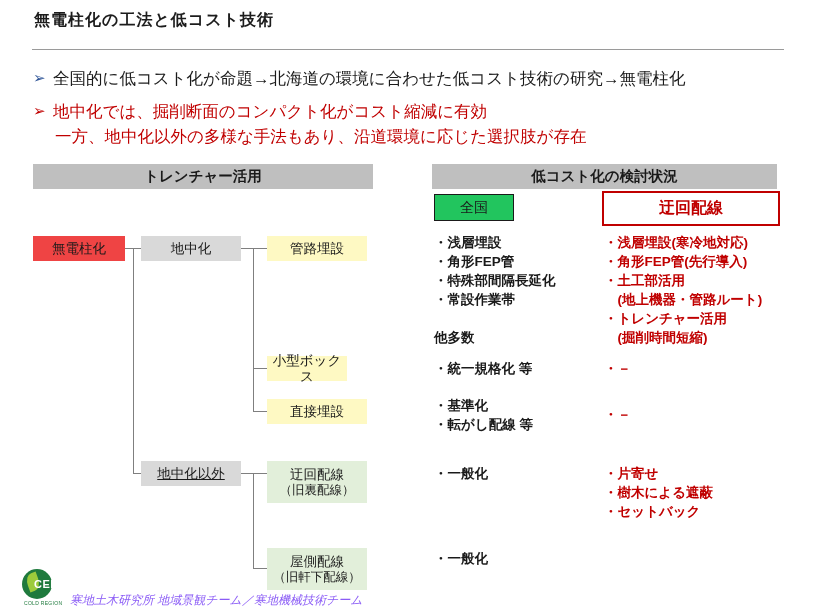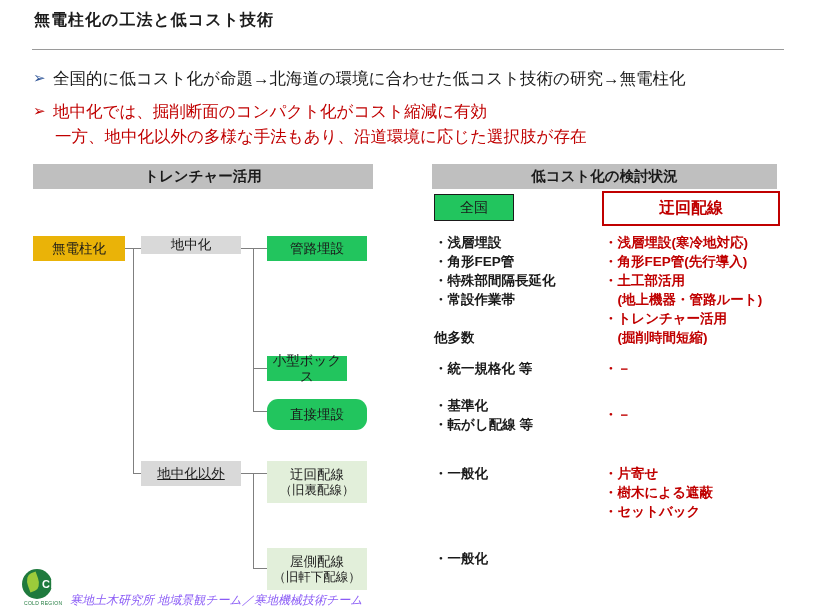--- a/index.html
+++ b/index.html
@@ -119,34 +119,34 @@
     position: absolute;
     font-size: 13.5px;
     text-align: center;
     line-height: 1.15;
     display: flex;
     align-items: center;
     justify-content: center;
     box-sizing: border-box;
   }
   .node-plain {
-    background: #eab308;
+    background: #ef4444;
     color: #1a1a1a;
     text-align: right;
   }
   .node-gray {
     background: #d9d9d9;
     color: #1a1a1a;
   }
   .node-green {
     background: #e2efda;
     color: #1a1a1a;
   }
   .node-blue {
-    background: #22c55e;
+    background: #fef9c3;
     color: #1a1a1a;
   }
   .node small { display:block; font-size: 12.5px; }
 
   
   .ln {
     position: absolute;
     background: #7f7f7f;
   }
   .ln-h { height: 1px; }
@@ -191,21 +191,21 @@
   .logo-leaf {
     position: absolute;
     left: 5px; top: 4px;
     width: 12px; height: 18px;
     background: #9ccb3b;
     border-radius: 60% 0 60% 0;
     transform: rotate(-20deg);
   }
   .logo-ceri {
     position: absolute;
-    left: 20px;
+    left: 12px;
     top: 9px;
     color: #ffffff;
     font-size: 11px;
     font-weight: bold;
     letter-spacing: .5px;
   }
   .logo-sub {
     position: absolute;
     left: 2px;
     top: 31px;
@@ -234,27 +234,27 @@
   <div class="b2-line2">一方、地中化以外の多様な手法もあり、沿道環境に応じた選択肢が存在</div>
 
   <div class="sec-header sec-left">トレンチャー活用</div>
   <div class="sec-header sec-right">低コスト化の検討状況</div>
 
   <div class="box-zenkoku">全国</div>
   <div class="box-hokkaido">迂回配線</div>
 
   <div class="node node-plain" style="left:33px; top:236px; width:92px; height:25px;">無電柱化</div>
 
-  <div class="node node-gray" style="left:141px; top:236px; width:100px; height:18px;">地中化</div>
+  <div class="node node-gray" style="left:141px; top:236px; width:100px; height:25px;">地中化</div>
 
   <div class="node node-gray" style="left:141px; top:461px; width:100px; height:25px;text-decoration:underline;">地中化以外</div>
 
   <div class="node node-blue" style="left:267px; top:236px; width:100px; height:25px;">管路埋設</div>
   <div class="node node-blue" style="left:267px; top:356px; width:80px; height:25px;">小型ボックス</div>
-  <div class="node node-blue" style="left:267px; top:399px; width:100px; height:31px;border-radius:11px;">直接埋設</div>
+  <div class="node node-blue" style="left:267px; top:399px; width:100px; height:25px;">直接埋設</div>
 
   <div class="node node-green" style="left:267px; top:461px; width:100px; height:42px; flex-direction:column;">
     <span>迂回配線</span>
     <small>（旧裏配線）</small>
   </div>
 
   <div class="node node-green" style="left:267px; top:548px; width:100px; height:42px; flex-direction:column;">
     <span>屋側配線</span>
     <small>（旧軒下配線）</small>
   </div>

